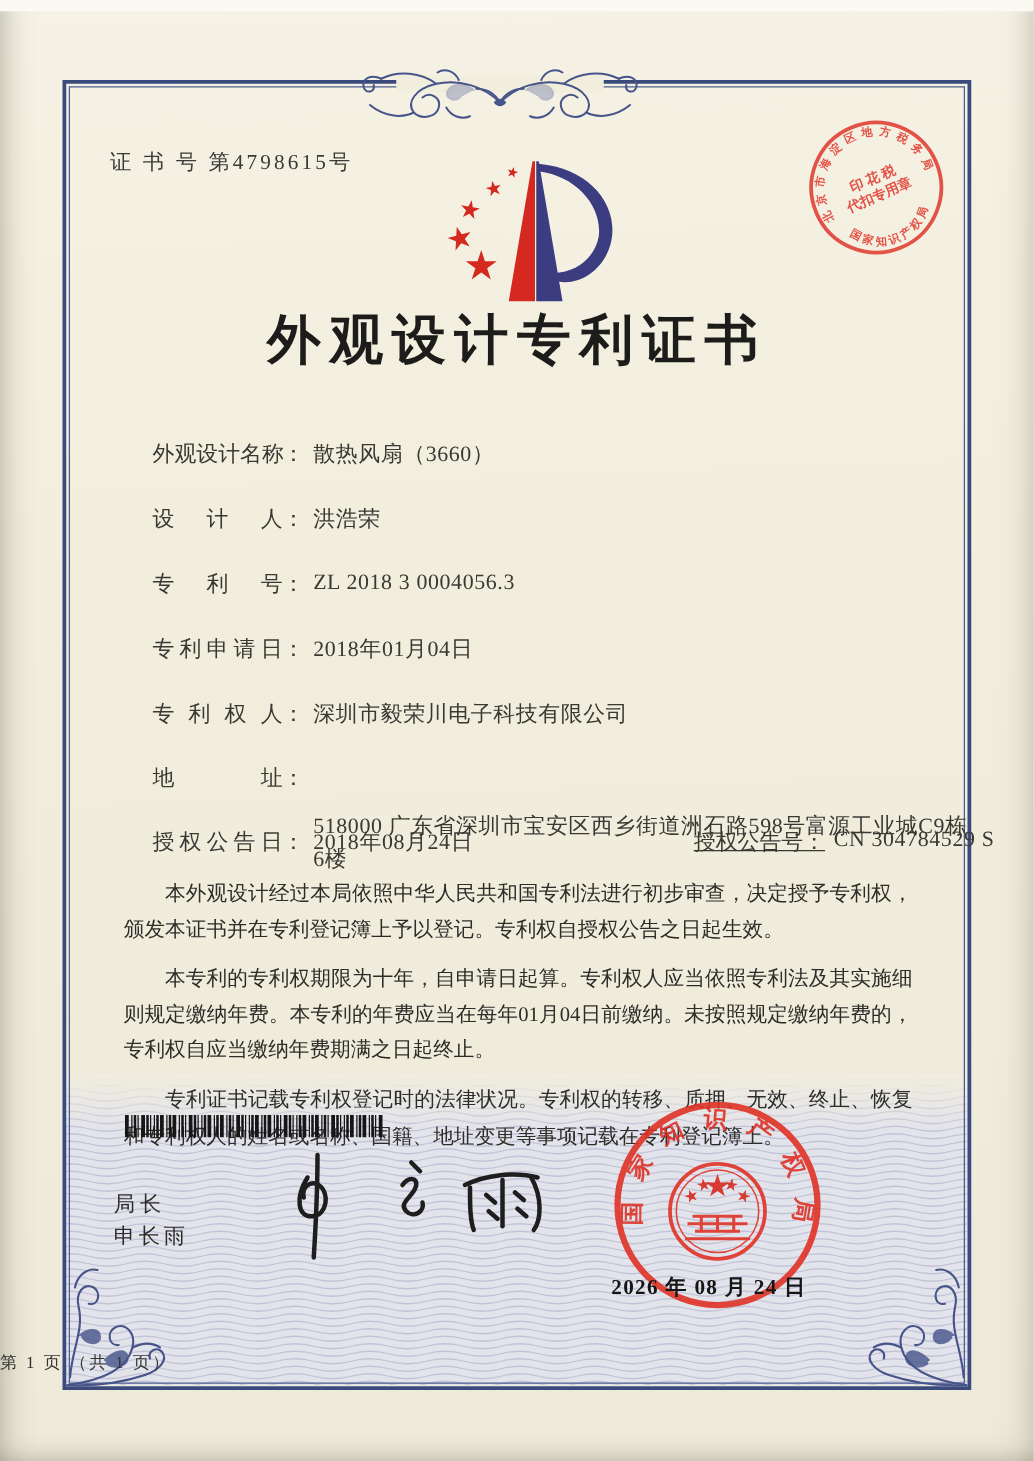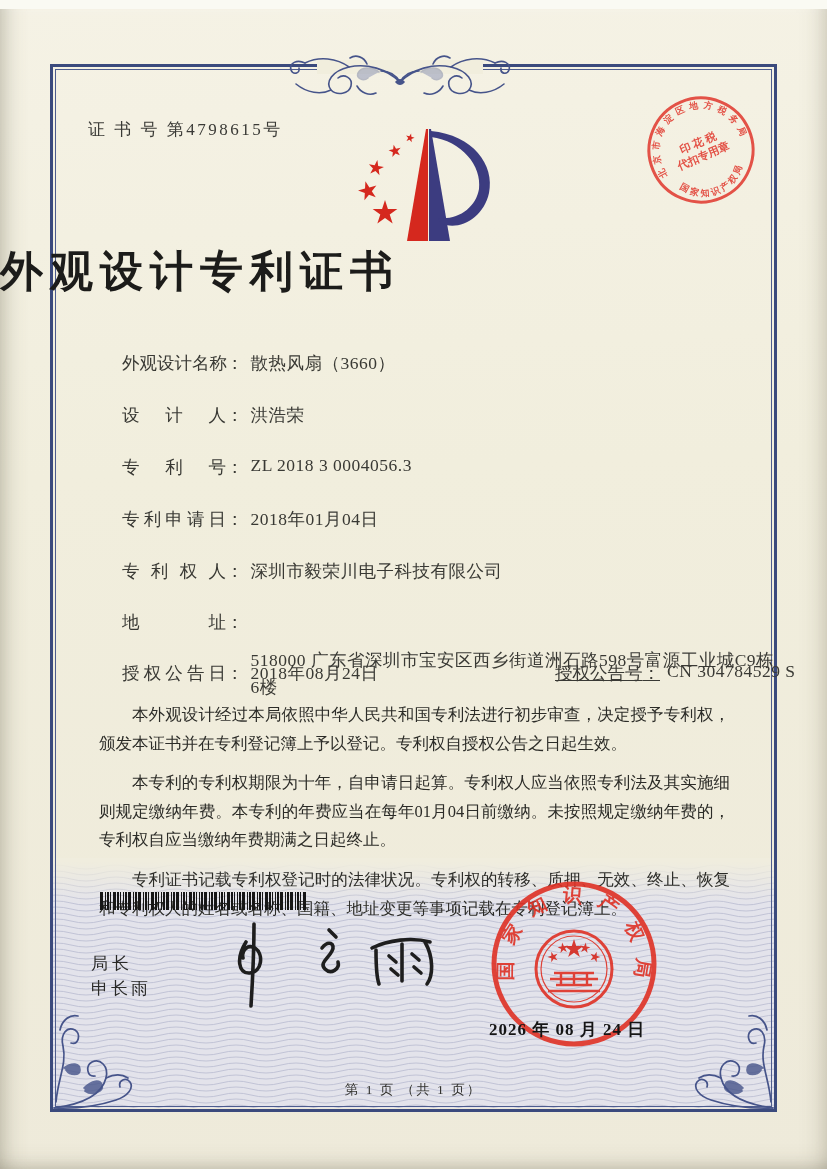--- a/index.html
+++ b/index.html
@@ -17,42 +17,42 @@
   .frame{position:absolute;left:50px;top:64px;width:721px;height:1042px;
     border:3px solid #3b4a7d;z-index:3;pointer-events:none;}
   .frame:after{content:"";position:absolute;left:2px;top:2px;right:2px;bottom:2px;
     border:1px solid #4d5c8e;}
   
   .waveband{position:absolute;left:53px;top:858px;width:721px;height:250px;
     background:#e3e3eb;z-index:1;overflow:hidden;}
   .wavefade{position:absolute;left:0;top:0;width:100%;height:46px;
     background:linear-gradient(#f0edde 8%,rgba(240,237,222,0));}
   .certno{position:absolute;left:88px;top:118px;font-size:17px;letter-spacing:2.5px;color:#3a3a36;z-index:4;}
-  .title{position:absolute;left:0;top:243px;width:827px;text-align:left;
+  .title{position:absolute;left:0;top:243px;width:827px;text-align:center;
     font-size:43px;font-weight:700;letter-spacing:7px;color:#1c1c1a;z-index:4;}
   .logo{position:absolute;left:343px;top:121px;z-index:4;}
   
   .frow{position:absolute;left:88px;font-size:17.5px;color:#393934;z-index:4;white-space:nowrap;}
   .flabel{display:inline-block;width:104px;text-align:justify;text-align-last:justify;vertical-align:top;margin-left:34px;}
   .fcolon{display:inline-block;vertical-align:top;}
   .fvalue{display:inline-block;margin-left:7px;vertical-align:top;letter-spacing:.5px;}
   .fvalue.wrap{white-space:normal;width:525px;line-height:27px;margin-top:37px;}
   .grantright{position:absolute;left:467px;top:0;text-decoration:underline;}
   
   .paras{position:absolute;left:88px;top:690px;width:653px;z-index:4;}
   .paras p{margin:11px;font-size:16.5px;line-height:28.6px;text-indent:2em;text-align:justify;color:#2c2c28;}
   .barcode{position:absolute;left:100px;top:892px;z-index:4;}
   .officer{position:absolute;left:91px;top:952px;z-index:5;font-size:17px;color:#2a2a28;}
   .officer .o1{letter-spacing:4px;}
   .officer .o2{margin-top:2px;letter-spacing:3px;}
   .sig{position:absolute;left:226px;top:918px;z-index:5;}
   .seal{position:absolute;left:487px;top:877px;z-index:4;}
   .sealdate{position:absolute;left:489px;top:1018px;width:172px;z-index:6;
     font-size:17px;font-weight:700;letter-spacing:1px;color:#151515;white-space:nowrap;}
-  .footer{position:absolute;left:0;top:1081px;width:827px;text-align:center;
+  .footer{position:absolute;left:0;top:1081px;width:827px;text-align:left;
     font-size:13.5px;letter-spacing:2px;color:#33332f;z-index:5;}
   .ornament{position:absolute;z-index:4;pointer-events:none;}
   .taxstamp{position:absolute;left:645px;top:94px;width:112px;height:112px;
     transform:rotate(-23deg);z-index:5;opacity:.92;}
 </style>
 </head>
 <body>
 
 <div class="page">
   <div class="topstrip"></div>

